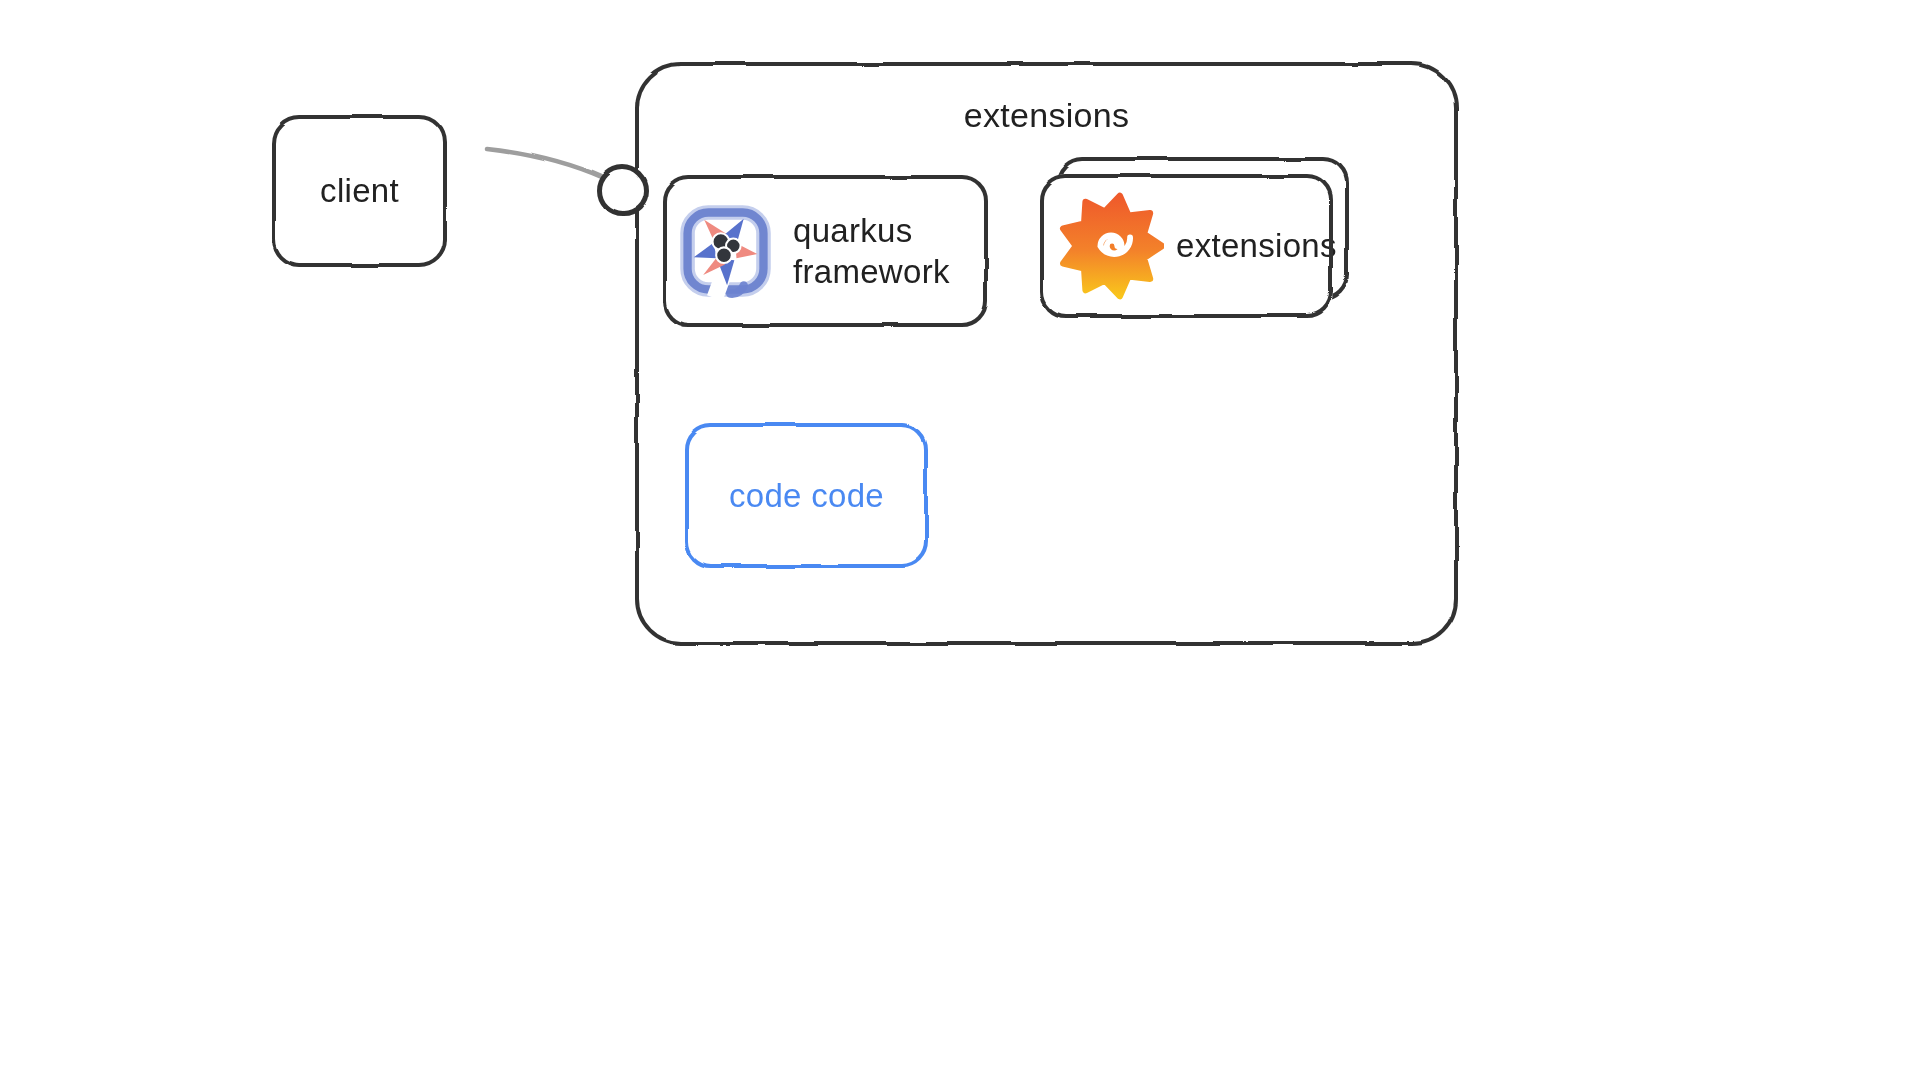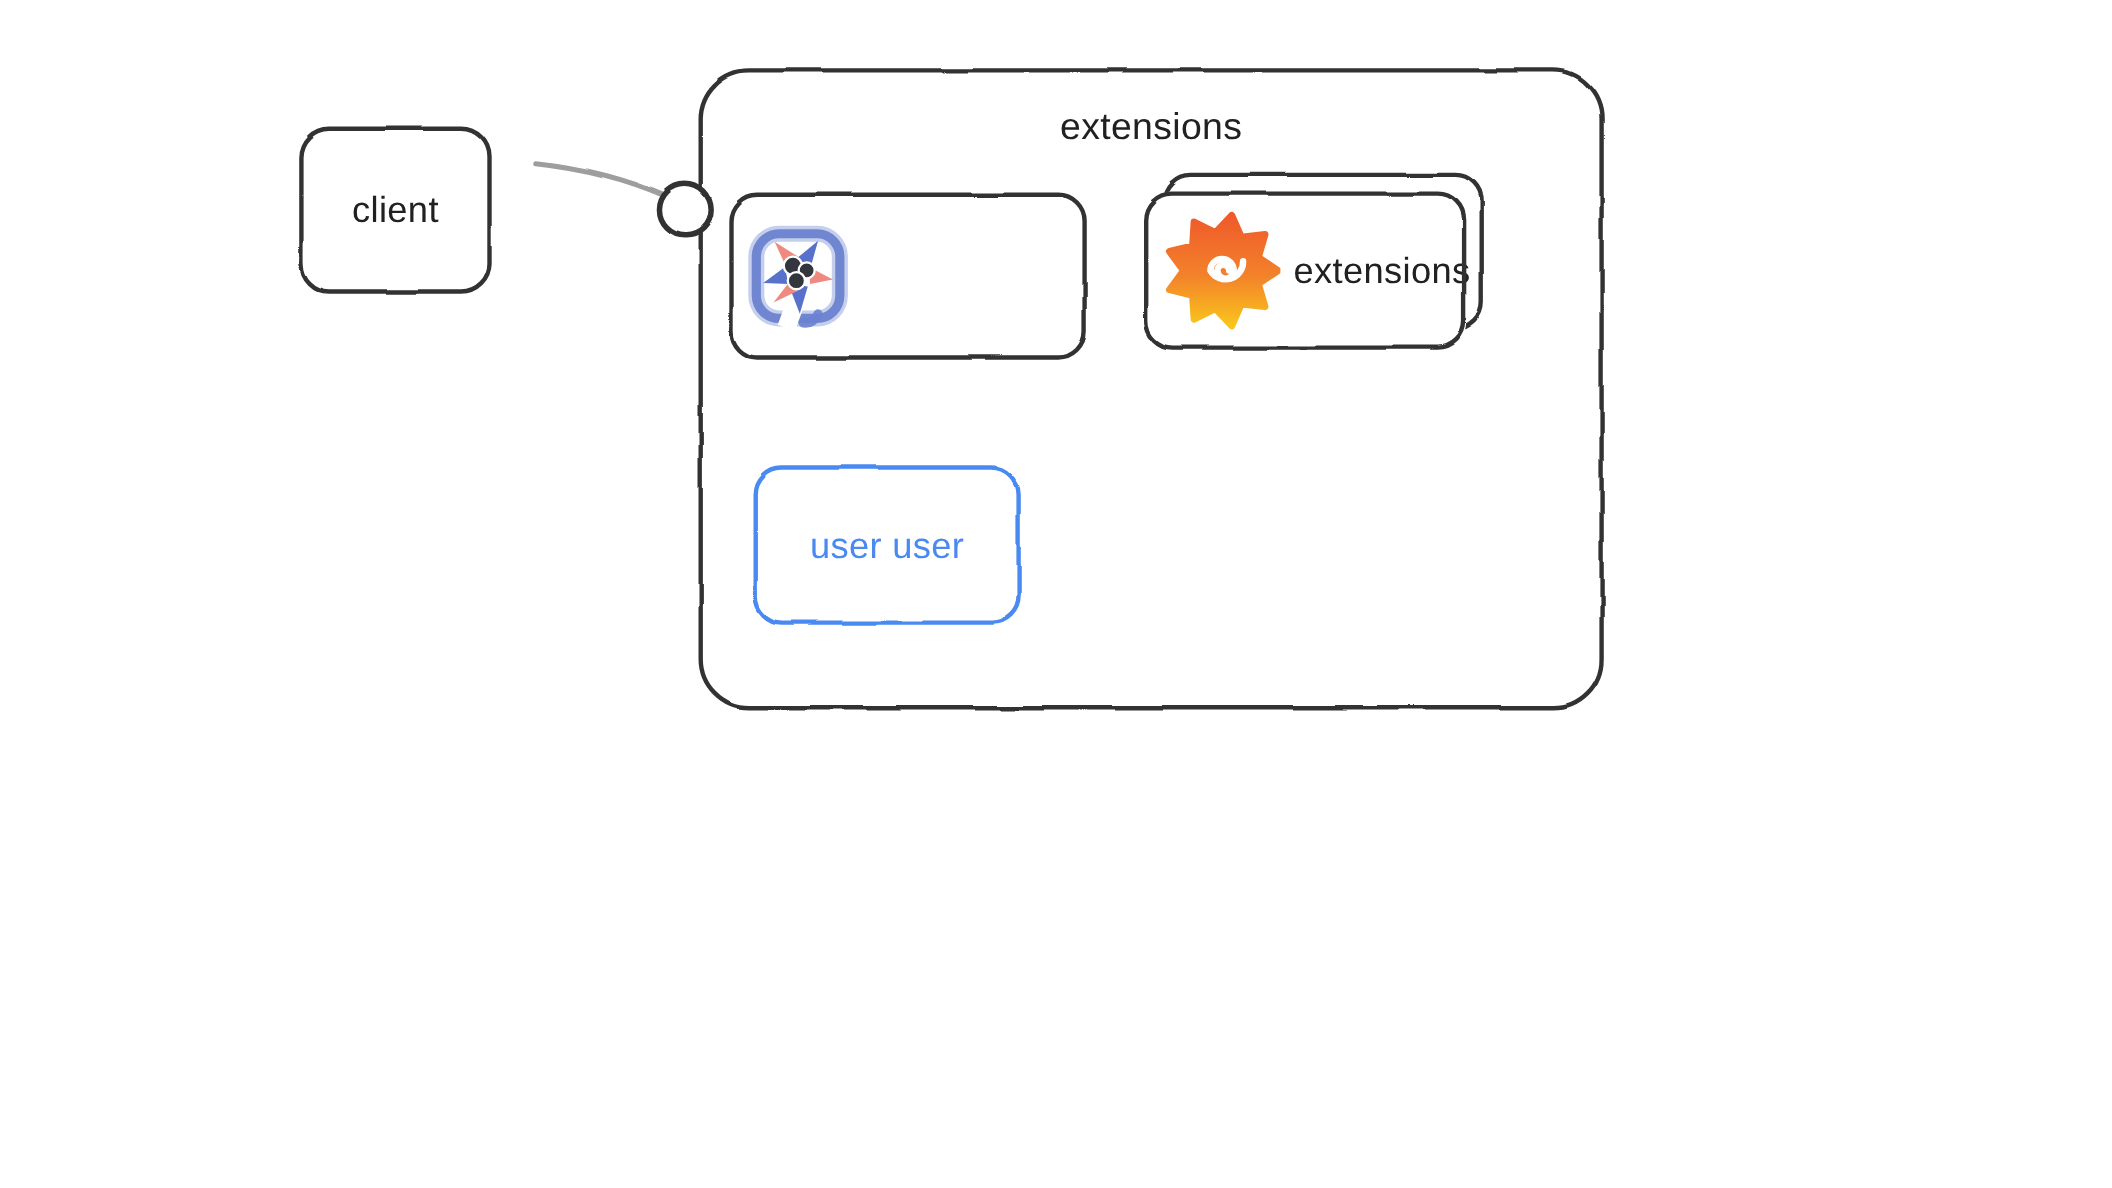--- a/index.html
+++ b/index.html
@@ -95,34 +95,38 @@
         <polygon points="30,20 52,34 41,44" fill="#ef8a80"></polygon>
         <polygon points="68,19 50,34 61,44" fill="#5872cc"></polygon>
         <polygon points="20,56 39,42 42,57" fill="#5872cc"></polygon>
         <polygon points="81,53 60,42 61,57" fill="#ef8a80"></polygon>
         <polygon points="52,83 42,57 59,59" fill="#5872cc"></polygon>
         <polygon points="29,73 43,55 50,63" fill="#ef8a80"></polygon>
         <circle cx="46" cy="41" r="8" fill="#33363c" stroke="#ffffff" stroke-width="2"></circle>
         <circle cx="58" cy="45" r="7" fill="#33363c" stroke="#ffffff" stroke-width="2"></circle>
         <circle cx="49" cy="54" r="7.5" fill="#33363c" stroke="#ffffff" stroke-width="2"></circle>
       </svg>
+      <div class="quarkus-text">
+        <span class="label">quarkus</span>
+        <span class="label">framework</span>
+      </div>
     </div>
 
     <div class="shape ext-back">
       <div class="stroke"></div>
     </div>
 
     <div class="shape ext-front">
       <div class="stroke"></div>
       <svg class="logo" width="106" height="108" viewBox="0 0 100 100">
         <path d="M98,50 L81,61.3 L86.8,80.9 L66.5,78.6 L58.3,97.3 L44.3,82.5 L26,91.6 L24.7,71.2 L4.9,66.4 L17,50 L4.9,33.6 L24.7,28.8 L26,8.4 L44.3,17.5 L58.3,2.7 L66.5,21.4 L86.8,19.1 L81,38.7 Z" fill="url(#gflame)" stroke="url(#gflame)" stroke-width="6" stroke-linejoin="round"></path>
         <path d="M56,50 A5,5 0 0 0 46,50 A7,7 0 0 0 60,50 A10,10 0 0 0 40,50 A15,15 0 0 0 68,42" fill="none" stroke="#ffffff" stroke-width="5.5" stroke-linecap="round"></path>
       </svg>
       <span class="label">extensions</span>
     </div>
 
     <div class="shape user-box">
       <div class="stroke blue"></div>
-      <span class="label blue">user user</span>
+      <span class="label blue">code code</span>
     </div>
 
   </div>
 </div>
 
 </body></html>

